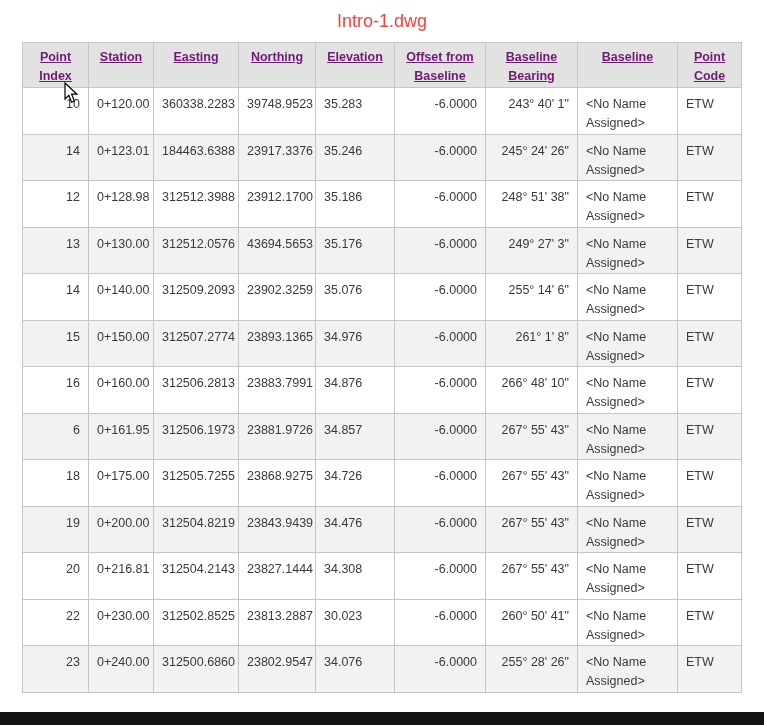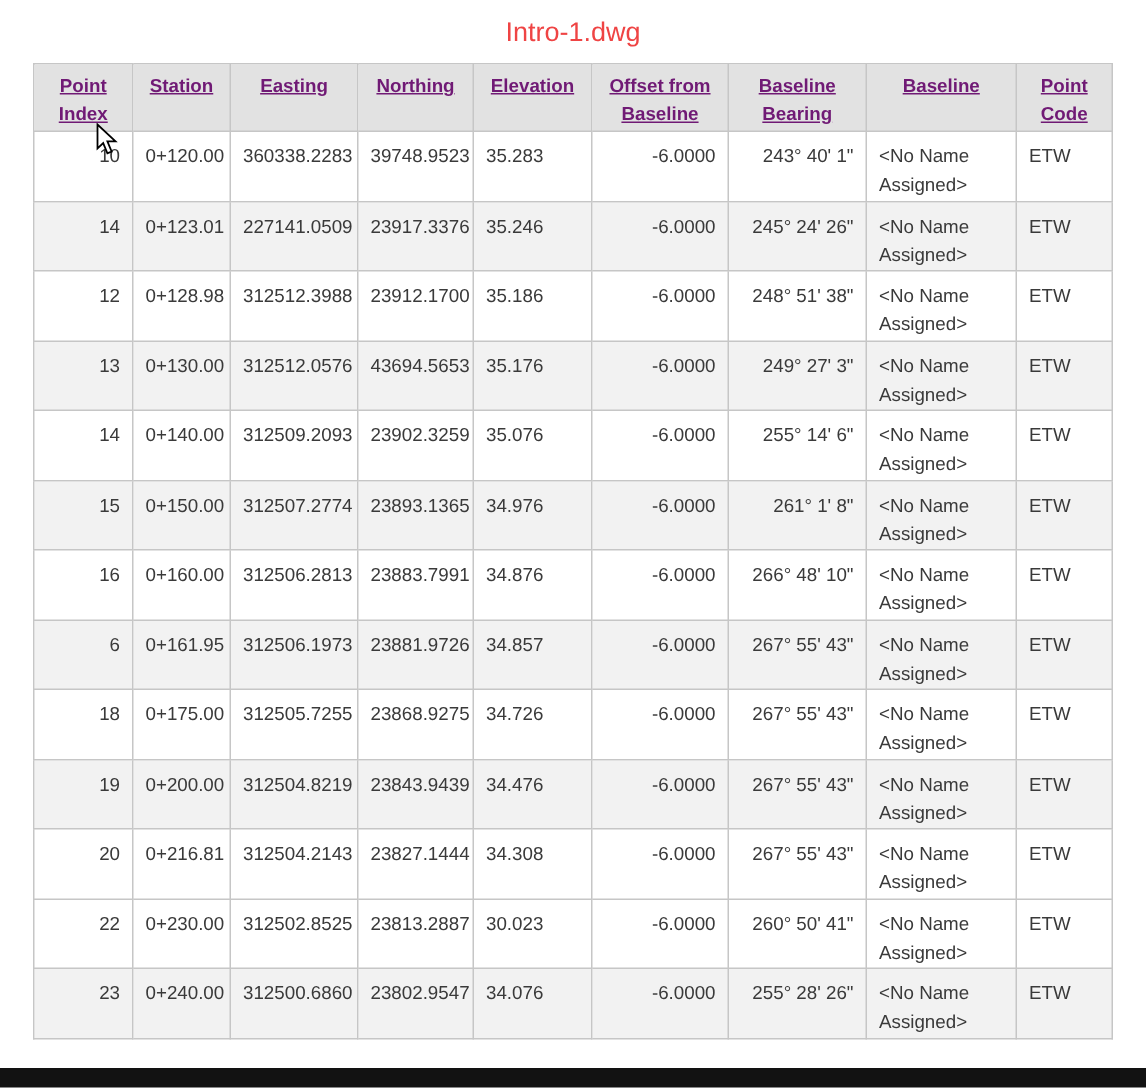--- a/index.html
+++ b/index.html
@@ -105,21 +105,21 @@
         <td class="c3">39748.9523</td>
         <td class="c4">35.283</td>
         <td class="c5">-6.0000</td>
         <td class="c6">243° 40' 1"</td>
         <td class="c7">&lt;No Name Assigned&gt;</td>
         <td class="c8">ETW</td>
       </tr>
       <tr class="alt">
         <td class="c0">14</td>
         <td class="c1">0+123.01</td>
-        <td class="c2">227141.0509</td>
+        <td class="c2">184463.6388</td>
         <td class="c3">23917.3376</td>
         <td class="c4">35.246</td>
         <td class="c5">-6.0000</td>
         <td class="c6">245° 24' 26"</td>
         <td class="c7">&lt;No Name Assigned&gt;</td>
         <td class="c8">ETW</td>
       </tr>
       <tr>
         <td class="c0">12</td>
         <td class="c1">0+128.98</td>

